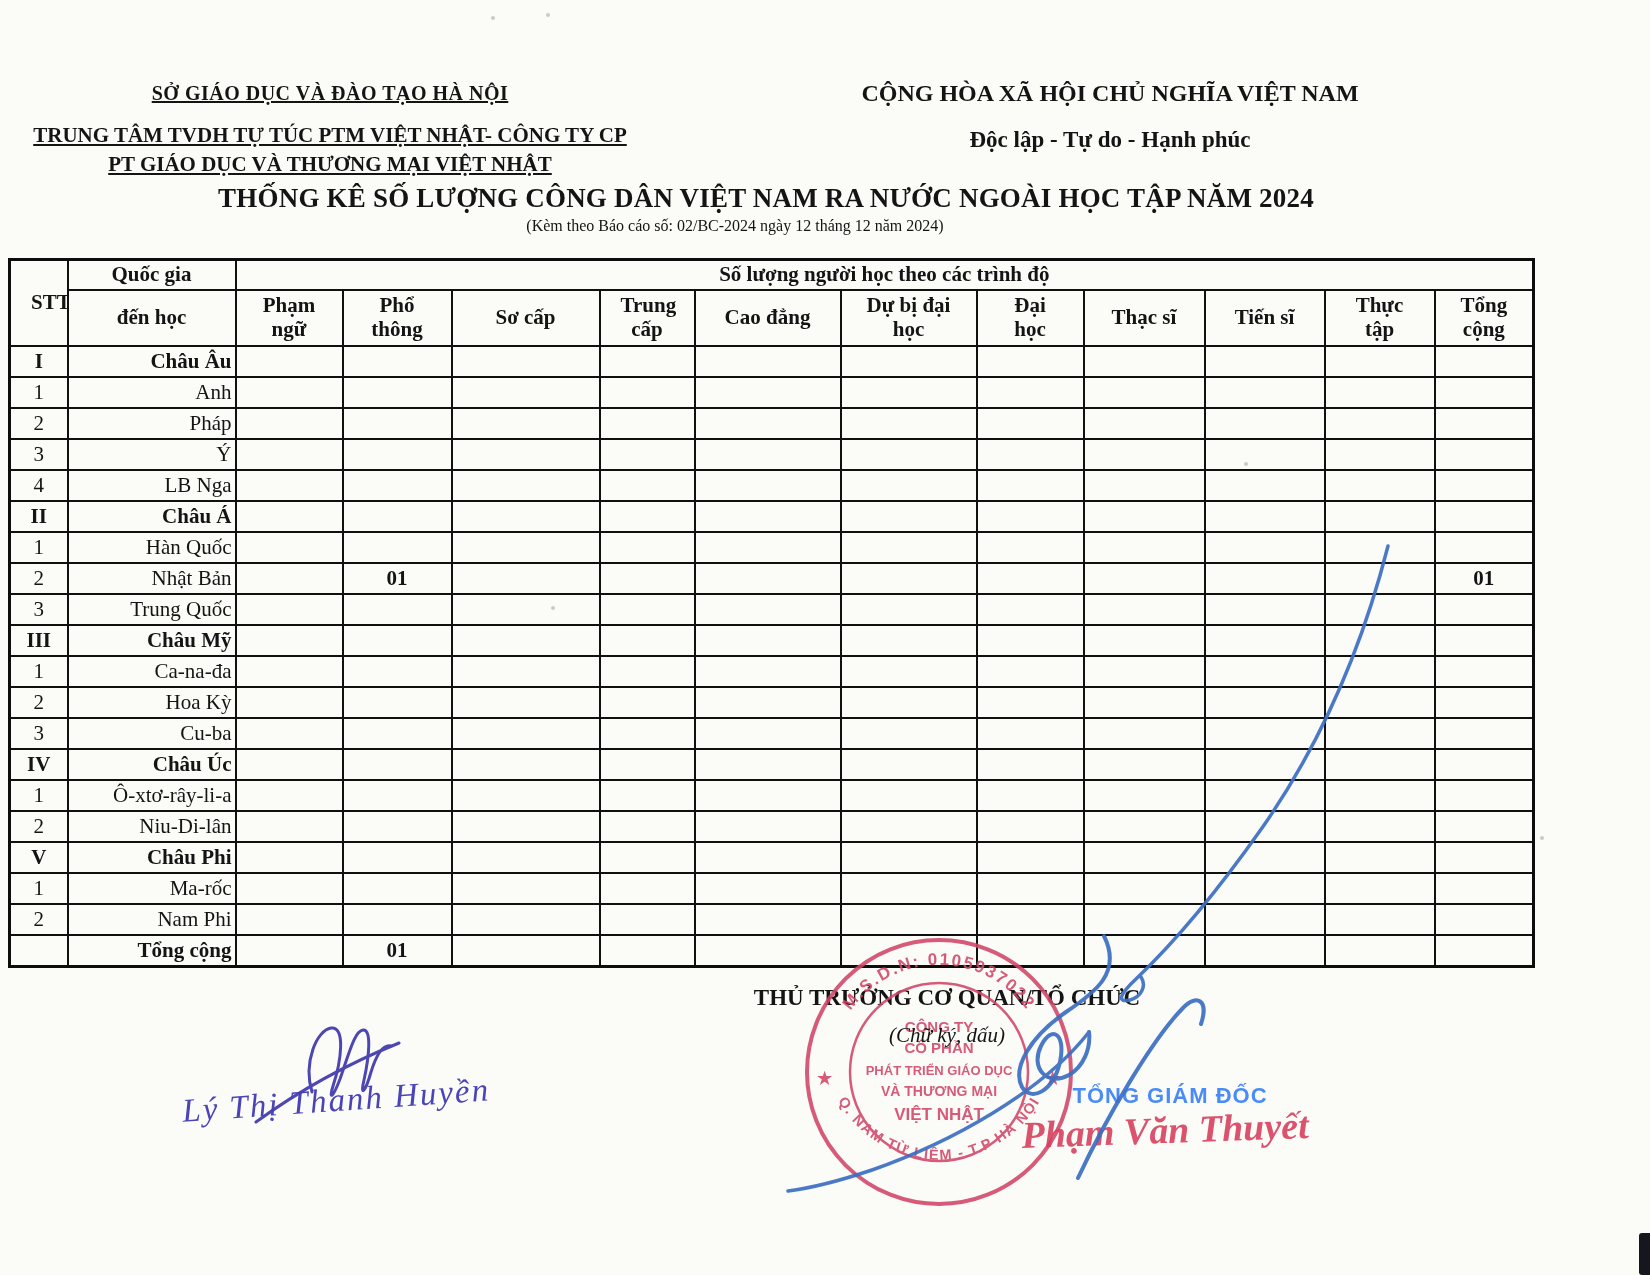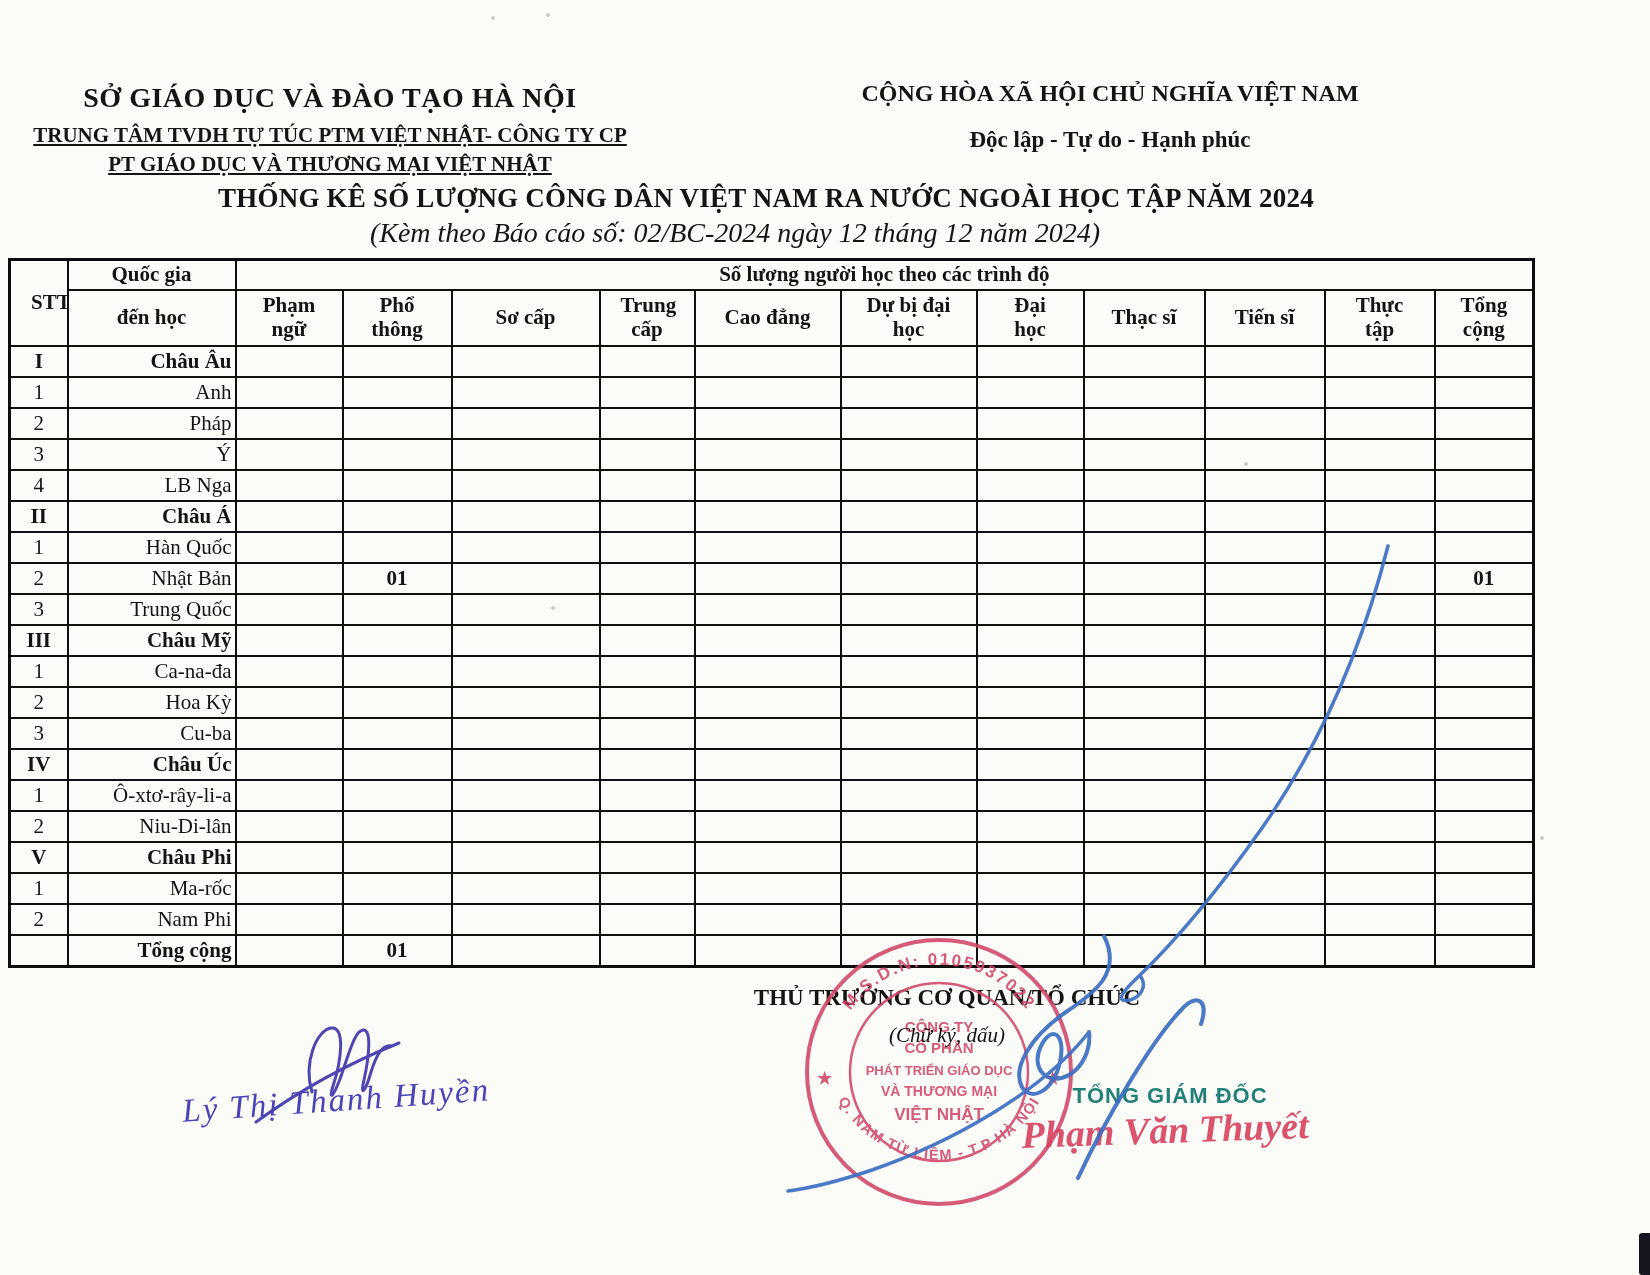--- a/index.html
+++ b/index.html
@@ -5,47 +5,47 @@
   html,body { margin:0; padding:0; background:#e8e8e6; }
   .page {
     position:relative; width:1650px; height:1275px; margin:0 auto;
     background:#fbfbf8; overflow:hidden;
     font-family:"Liberation Serif", serif; color:#141414;
   }
   .abs { position:absolute; }
   .center { text-align:center; }
 
   
-  .hl1 { font-size:28px; font-weight:bold; letter-spacing:.5px; }
+  .hl1 { font-size:20px; font-weight:bold; letter-spacing:.5px;text-decoration:underline; }
   .hl2 { font-size:21px; font-weight:bold;text-decoration:underline; }
   .hr1 { font-size:24px; font-weight:bold; }
   .hr2 { font-size:23px; font-weight:bold; }
   .doc-title { font-size:27px; font-weight:bold; letter-spacing:.2px; }
-  .doc-subtitle { font-size:28px; font-style:italic; }
+  .doc-subtitle { font-size:16px; }
 
   
   table.stats {
     position:absolute; left:8px; top:258px; width:1524px;
     border-collapse:collapse; table-layout:fixed;
     border:3px solid #0d0d0d;
   }
   table.stats th, table.stats td { border:2px solid #101010; overflow:hidden; }
   table.stats th { font-weight:bold; font-size:21px; line-height:1.12; padding:1px 20px; text-align:center; }
   tr.h1 { height:30px; } tr.h2 { height:56px; }
   table.stats td { font-size:21px; height:29px; padding:0 3px; line-height:1; }
   td.c-stt { text-align:center; }
   td.c-name { text-align:right; padding-left:7px; }
   td.c-val { text-align:center; font-weight:bold; }
   tr.bold-row td.c-stt, tr.bold-row td.c-name { font-weight:bold; }
 
   
   .sig-title { font-size:23px; font-weight:bold; }
   .sig-sub { font-size:21px; font-style:italic; }
   .role-red { font-family:"Liberation Sans", sans-serif; font-size:22px; font-weight:bold;
-              letter-spacing:1px; color:#0f766e; opacity:.92; }
+              letter-spacing:1px; color:#3b82f6; opacity:.92; }
   .name-red { font-size:38px; font-weight:bold; font-style:italic; color:#d8405f; opacity:.9; }
   .handwriting { font-size:33px; font-style:italic; color:#4a44b8; letter-spacing:2px;
                  transform:rotate(-4deg); white-space:nowrap; }
 
   .stamp-svg { opacity:.88; }
   .stamp-txt { font-family:"Liberation Sans", sans-serif; font-weight:bold; }
 
   .corner-mark { position:absolute; left:1639px; top:1233px; width:11px; height:42px;
                  background:#16161e; border-radius:3px 0 0 3px; }
   .speck { position:absolute; width:4px; height:4px; border-radius:50%; background:#9a9a96; opacity:.5; }

